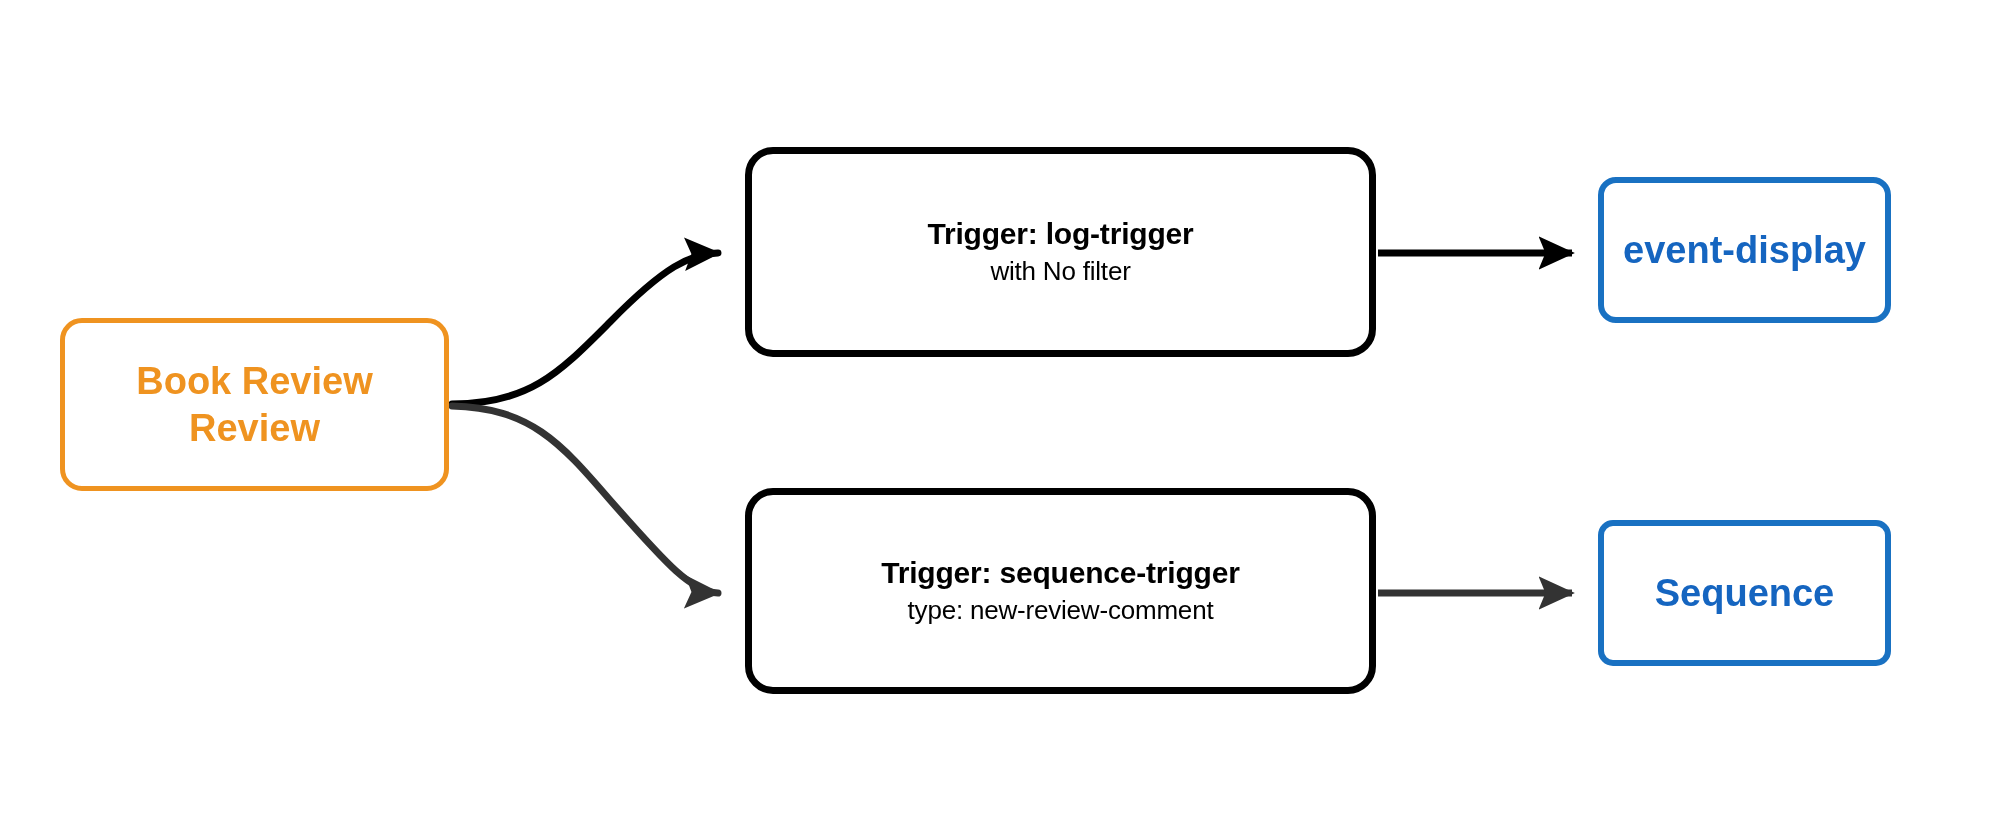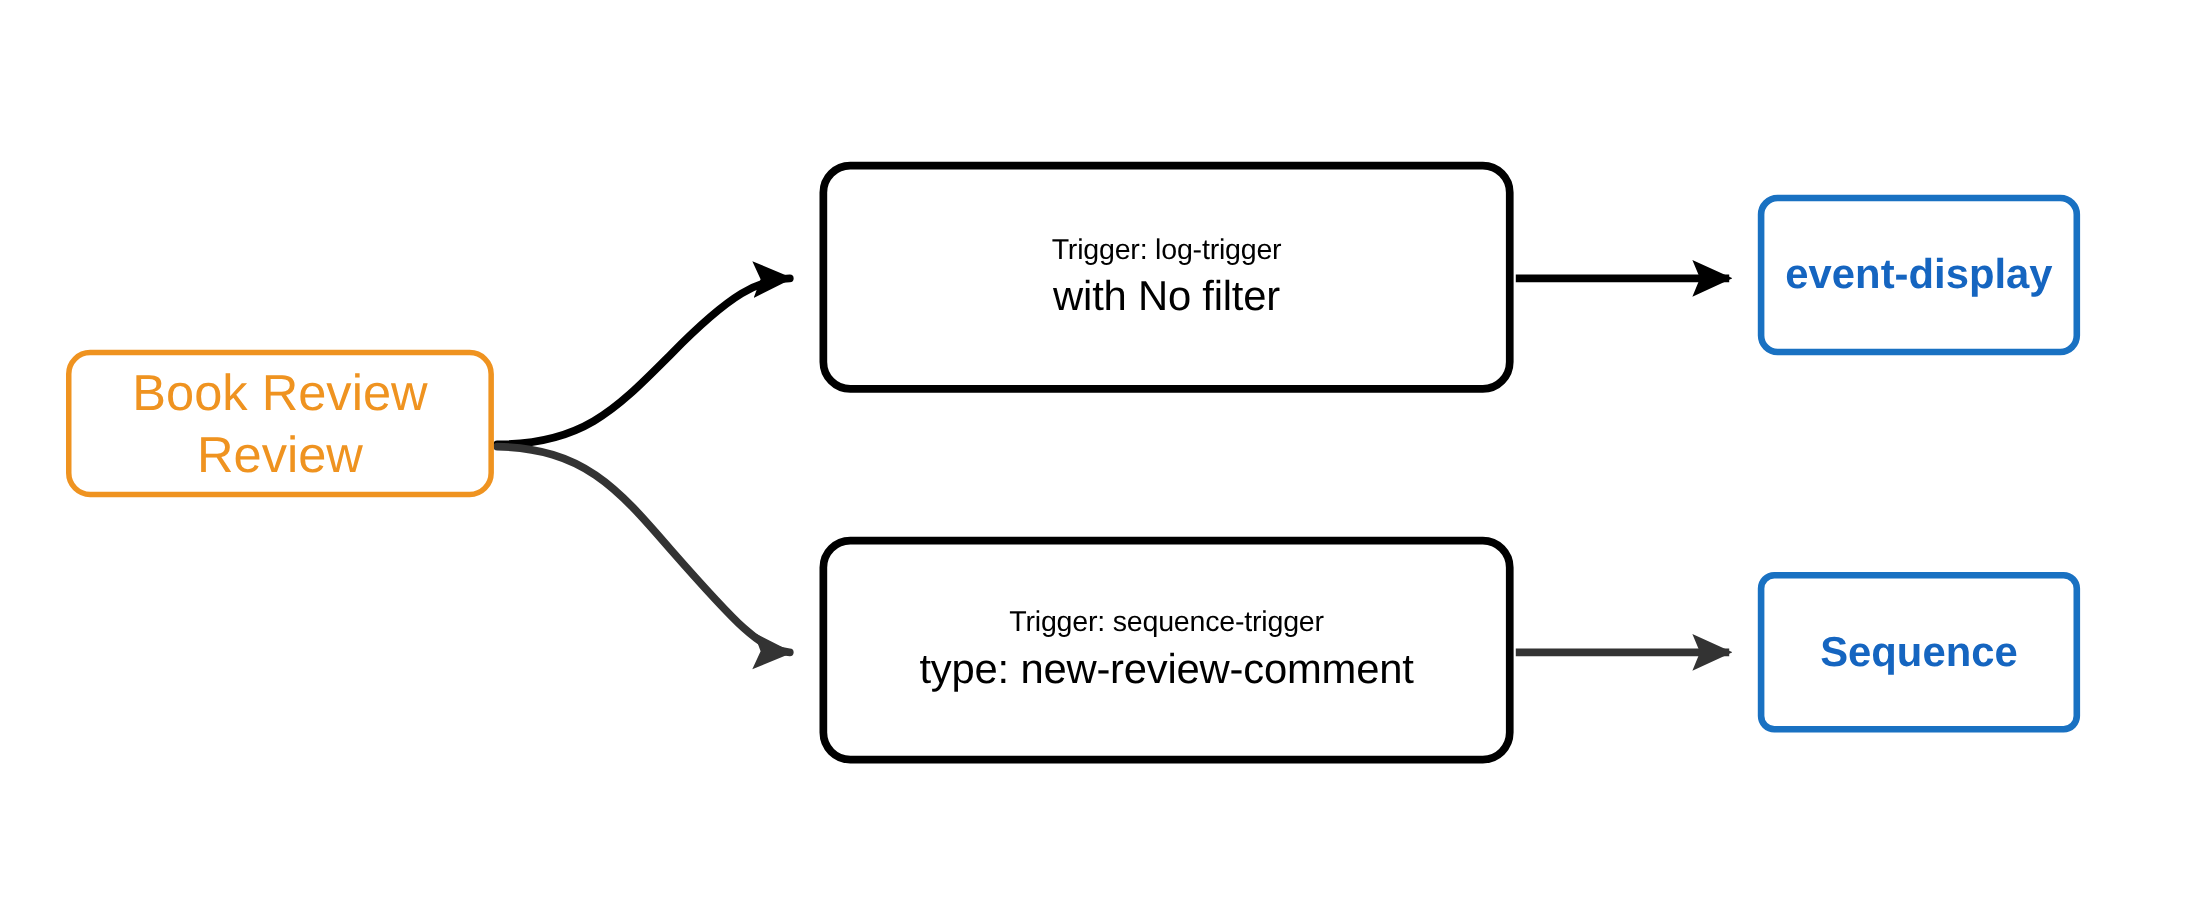--- a/index.html
+++ b/index.html
@@ -35,53 +35,53 @@
     justify-content: center;
     background: #ffffff;
     text-align: center;
     line-height: 1.22;
   }
   
   .node-broker {
     left: 60px;
     top: 318px;
     width: 389px;
-    height: 134px;
+    height: 173px;
     border: 5px solid #ef9320;
     border-radius: 22px;
     color: #ef9320;
-    font-size: 46px;
-    font-weight: 400;
+    font-size: 38px;
+    font-weight: 700;
   }
   .node-broker .line { display: block; }
   
   .node-trigger {
     left: 745px;
     width: 631px;
     border: 7px solid #000000;
     border-radius: 28px;
     color: #000000;
   }
   .node-trigger-top {
     top: 147px;
     height: 210px;
   }
   .node-trigger-bottom {
     top: 488px;
     height: 206px;
     justify-content: center;
   }
   .trigger-title {
-    font-size: 26px;
-    font-weight: 400;
+    font-size: 30px;
+    font-weight: 700;
     letter-spacing: -0.2px;
     margin-bottom: 4px;
   }
   .trigger-subtitle {
-    font-size: 38px;
+    font-size: 26px;
     font-weight: 400;
     letter-spacing: -0.2px;
   }
   
   .node-sink {
     left: 1598px;
     width: 293px;
     height: 146px;
     border: 6px solid #1971c2;
     border-radius: 18px;

